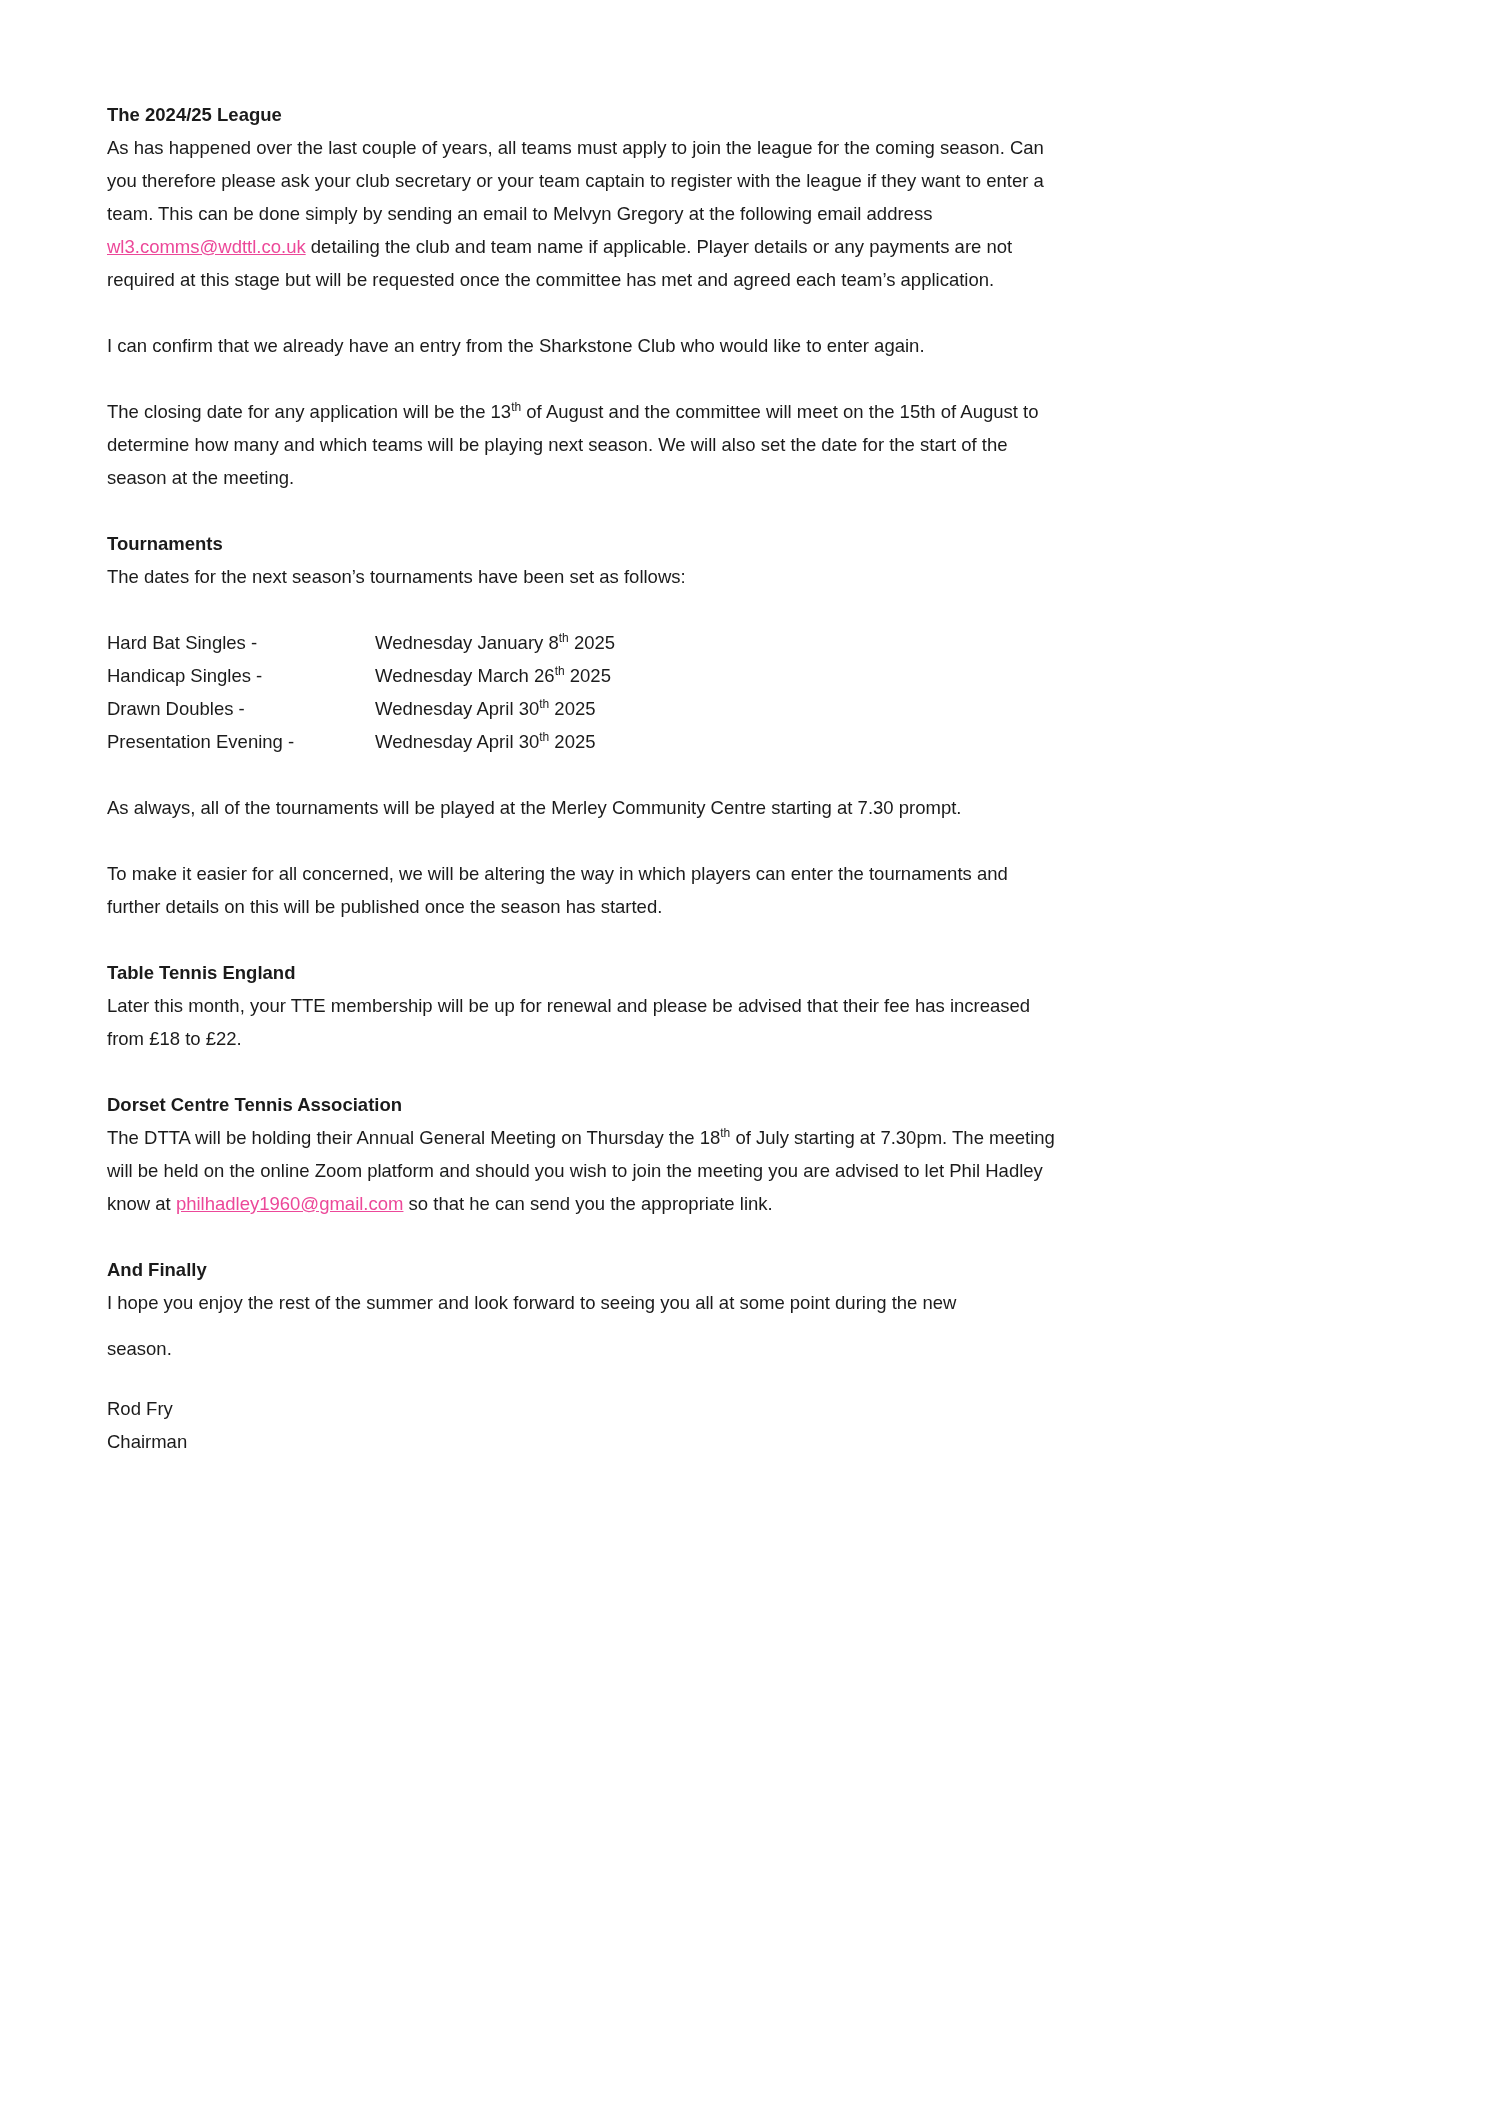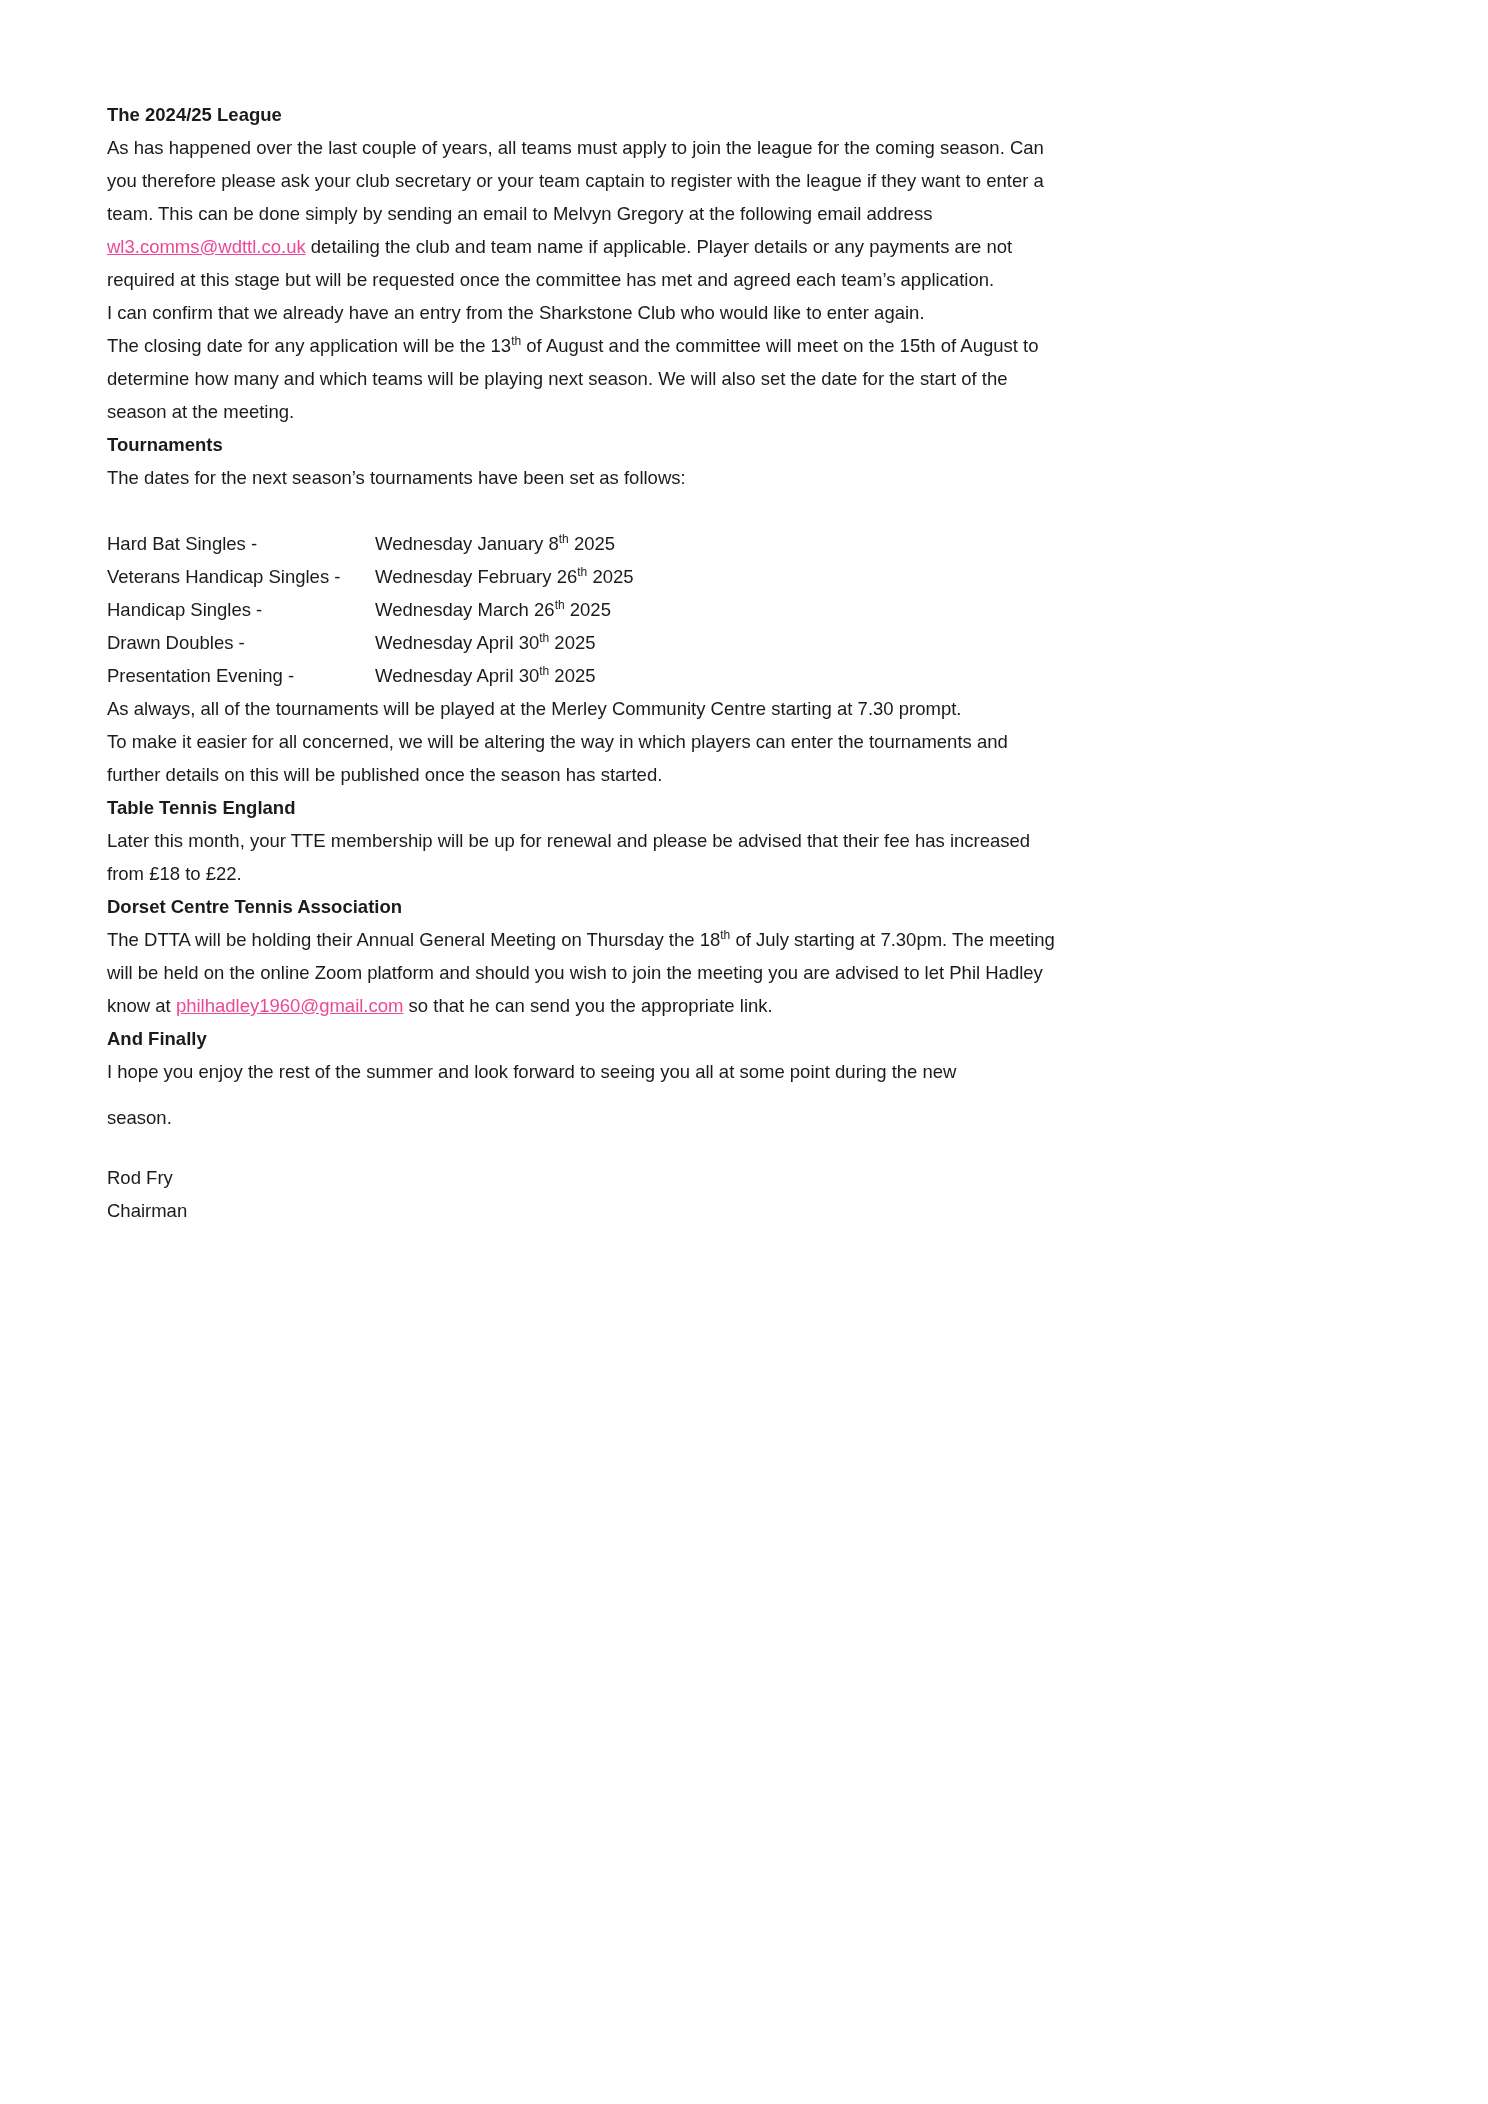--- a/index.html
+++ b/index.html
@@ -26,20 +26,21 @@
   .h {
     font-weight: bold;
     margin: 0;
     font-size: 18.5px;
     line-height: 33px;
   }
   .para {
     margin: 0;
   }
   .gap {
+    margin-top: 33px;
   }
   sup {
     font-size: 12px;
     line-height: 0;
     vertical-align: super;
     text-align: center;
   }
   a.doclink {
     color: #ec4899;
     text-decoration: underline;
@@ -81,24 +82,20 @@
 
     <h2 class="h gap">Tournaments</h2>
     <p class="para">The dates for the next season’s tournaments have been set as follows:</p>
 
     <div class="datelist">
       <div class="drow">
         <span class="dlabel">Hard Bat Singles -</span>
         <span class="ddate">Wednesday January 8<sup>th</sup> 2025</span>
       </div>
       <div class="drow">
-        <span class="dlabel">Veterans Handicap Singles -</span>
-        <span class="ddate">Wednesday February 26<sup>th</sup> 2025</span>
-      </div>
-      <div class="drow">
         <span class="dlabel">Handicap Singles -</span>
         <span class="ddate">Wednesday March 26<sup>th</sup> 2025</span>
       </div>
       <div class="drow">
         <span class="dlabel">Drawn Doubles -</span>
         <span class="ddate">Wednesday April 30<sup>th</sup> 2025</span>
       </div>
       <div class="drow">
         <span class="dlabel">Presentation Evening -</span>
         <span class="ddate">Wednesday April 30<sup>th</sup> 2025</span>

